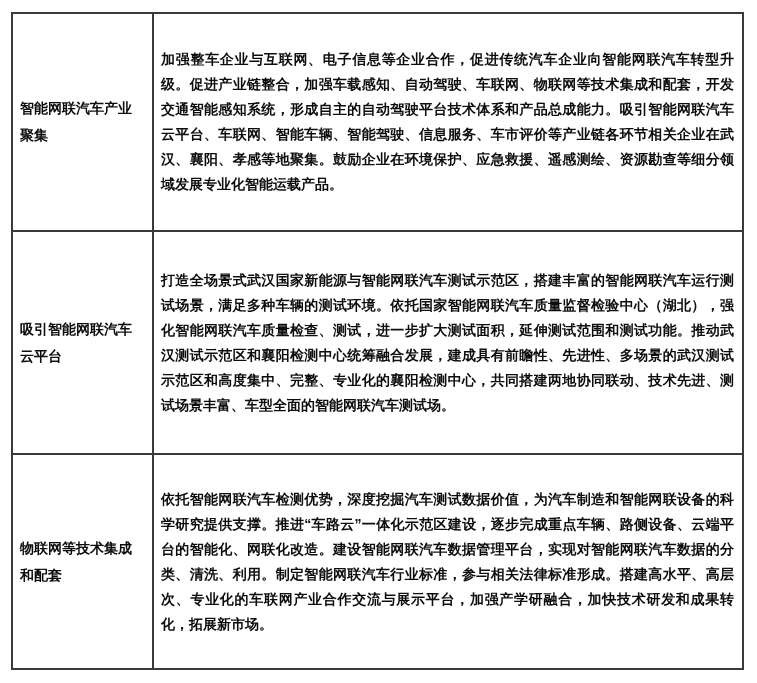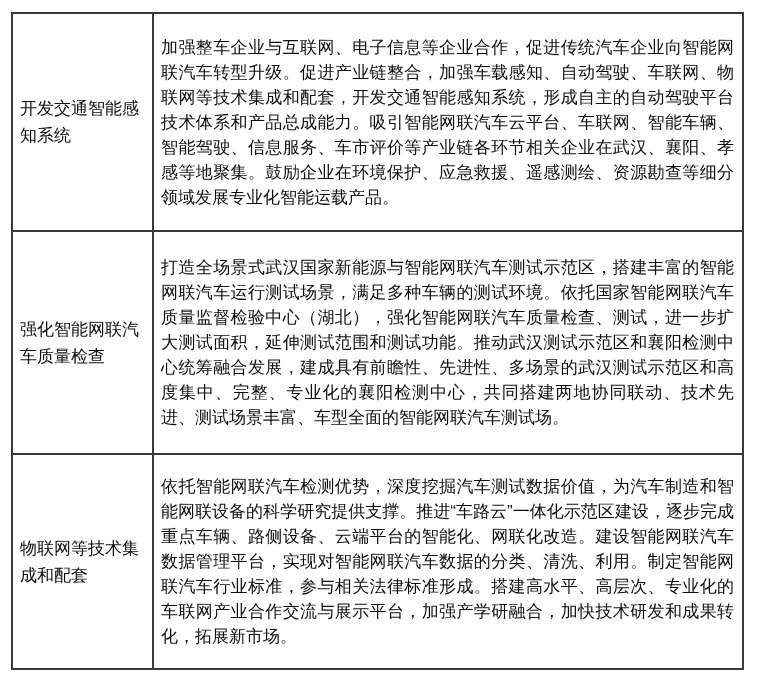--- a/index.html
+++ b/index.html
@@ -20,22 +20,22 @@
     left: 11px;
     top: 12px;
     width: 733px;
     border-collapse: collapse;
     table-layout: fixed;
     background: #ffffff;
   }
   table.policy-table td {
     border: 2px solid #3a3a3a;
     color: #0d0d0d;
-    font-weight: normal;
-    font-size: 17px;
+    font-weight: bold;
+    font-size: 14px;
     vertical-align: middle;
     box-sizing: border-box;
     overflow: hidden;
   }
   td.label-cell {
     width: 141px;
     padding: 4px 7px 4px 7px;
     line-height: 27px;
     text-align: left;
   }
@@ -48,25 +48,25 @@
   tr.row-2 { height: 223px; }
   tr.row-3 { height: 215px; }
 </style>
 </head>
 <body>
 
 <div class="page">
   <table class="policy-table">
     <tbody>
       <tr class="row-1">
-        <td class="label-cell">开发交通智能感知系统</td>
+        <td class="label-cell">智能网联汽车产业聚集</td>
         <td class="content-cell">加强整车企业与互联网、电子信息等企业合作，促进传统汽车企业向智能网联汽车转型升级。促进产业链整合，加强车载感知、自动驾驶、车联网、物联网等技术集成和配套，开发交通智能感知系统，形成自主的自动驾驶平台技术体系和产品总成能力。吸引智能网联汽车云平台、车联网、智能车辆、智能驾驶、信息服务、车市评价等产业链各环节相关企业在武汉、襄阳、孝感等地聚集。鼓励企业在环境保护、应急救援、遥感测绘、资源勘查等细分领域发展专业化智能运载产品。</td>
       </tr>
       <tr class="row-2">
-        <td class="label-cell">强化智能网联汽车质量检查</td>
+        <td class="label-cell">吸引智能网联汽车云平台</td>
         <td class="content-cell">打造全场景式武汉国家新能源与智能网联汽车测试示范区，搭建丰富的智能网联汽车运行测试场景，满足多种车辆的测试环境。依托国家智能网联汽车质量监督检验中心（湖北），强化智能网联汽车质量检查、测试，进一步扩大测试面积，延伸测试范围和测试功能。推动武汉测试示范区和襄阳检测中心统筹融合发展，建成具有前瞻性、先进性、多场景的武汉测试示范区和高度集中、完整、专业化的襄阳检测中心，共同搭建两地协同联动、技术先进、测试场景丰富、车型全面的智能网联汽车测试场。</td>
       </tr>
       <tr class="row-3">
         <td class="label-cell">物联网等技术集成和配套</td>
         <td class="content-cell">依托智能网联汽车检测优势，深度挖掘汽车测试数据价值，为汽车制造和智能网联设备的科学研究提供支撑。推进“车路云”一体化示范区建设，逐步完成重点车辆、路侧设备、云端平台的智能化、网联化改造。建设智能网联汽车数据管理平台，实现对智能网联汽车数据的分类、清洗、利用。制定智能网联汽车行业标准，参与相关法律标准形成。搭建高水平、高层次、专业化的车联网产业合作交流与展示平台，加强产学研融合，加快技术研发和成果转化，拓展新市场。</td>
       </tr>
     </tbody>
   </table>
 </div>
 

